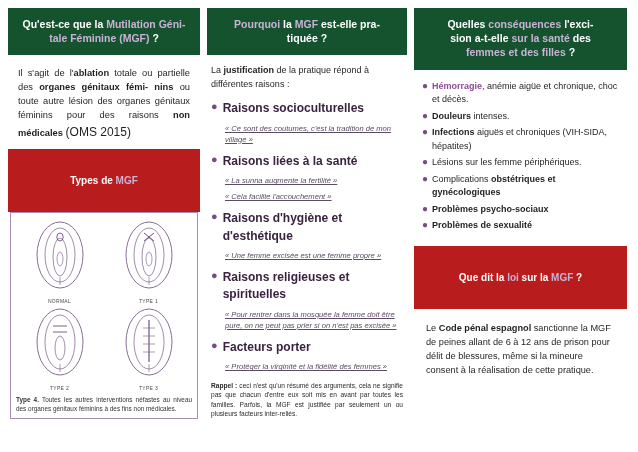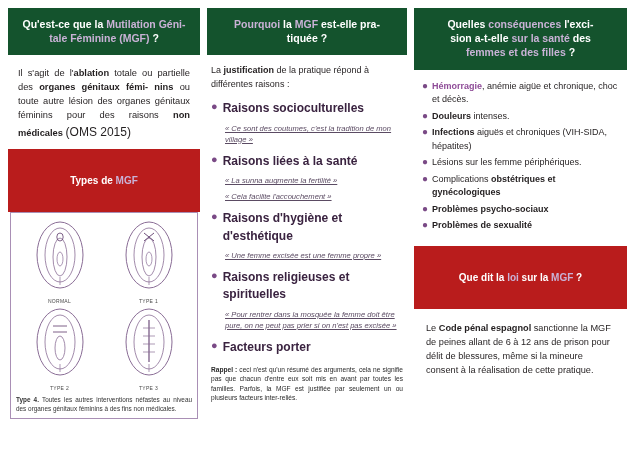--- a/index.html
+++ b/index.html
@@ -302,20 +302,21 @@
       <div class="bullet">
         <span class="dot">●</span>
         <span class="txt">Raisons religieuses et spirituelles</span>
       </div>
       <div class="quote">« Pour rentrer dans la mosquée la femme doit être pure, on ne peut pas prier si on n'est pas excisée »</div>
 
       <div class="bullet">
         <span class="dot">●</span>
         <span class="txt">Facteurs porter</span>
       </div>
+      <div class="quote">« Protéger la virginité et la fidélité des femmes »</div>
 
       <div class="rappel">
         <b>Rappel :</b><span> ceci n'est qu'un résumé des arguments, cela ne signifie pas que chacun d'entre eux soit mis en avant par toutes les familles. Parfois, la MGF est justifiée par seulement un ou plusieurs facteurs inter-reliés.</span>
       </div>
     </div>
 
     <div class="spacer"></div>
   </div>
 
   <div class="col col-right">

